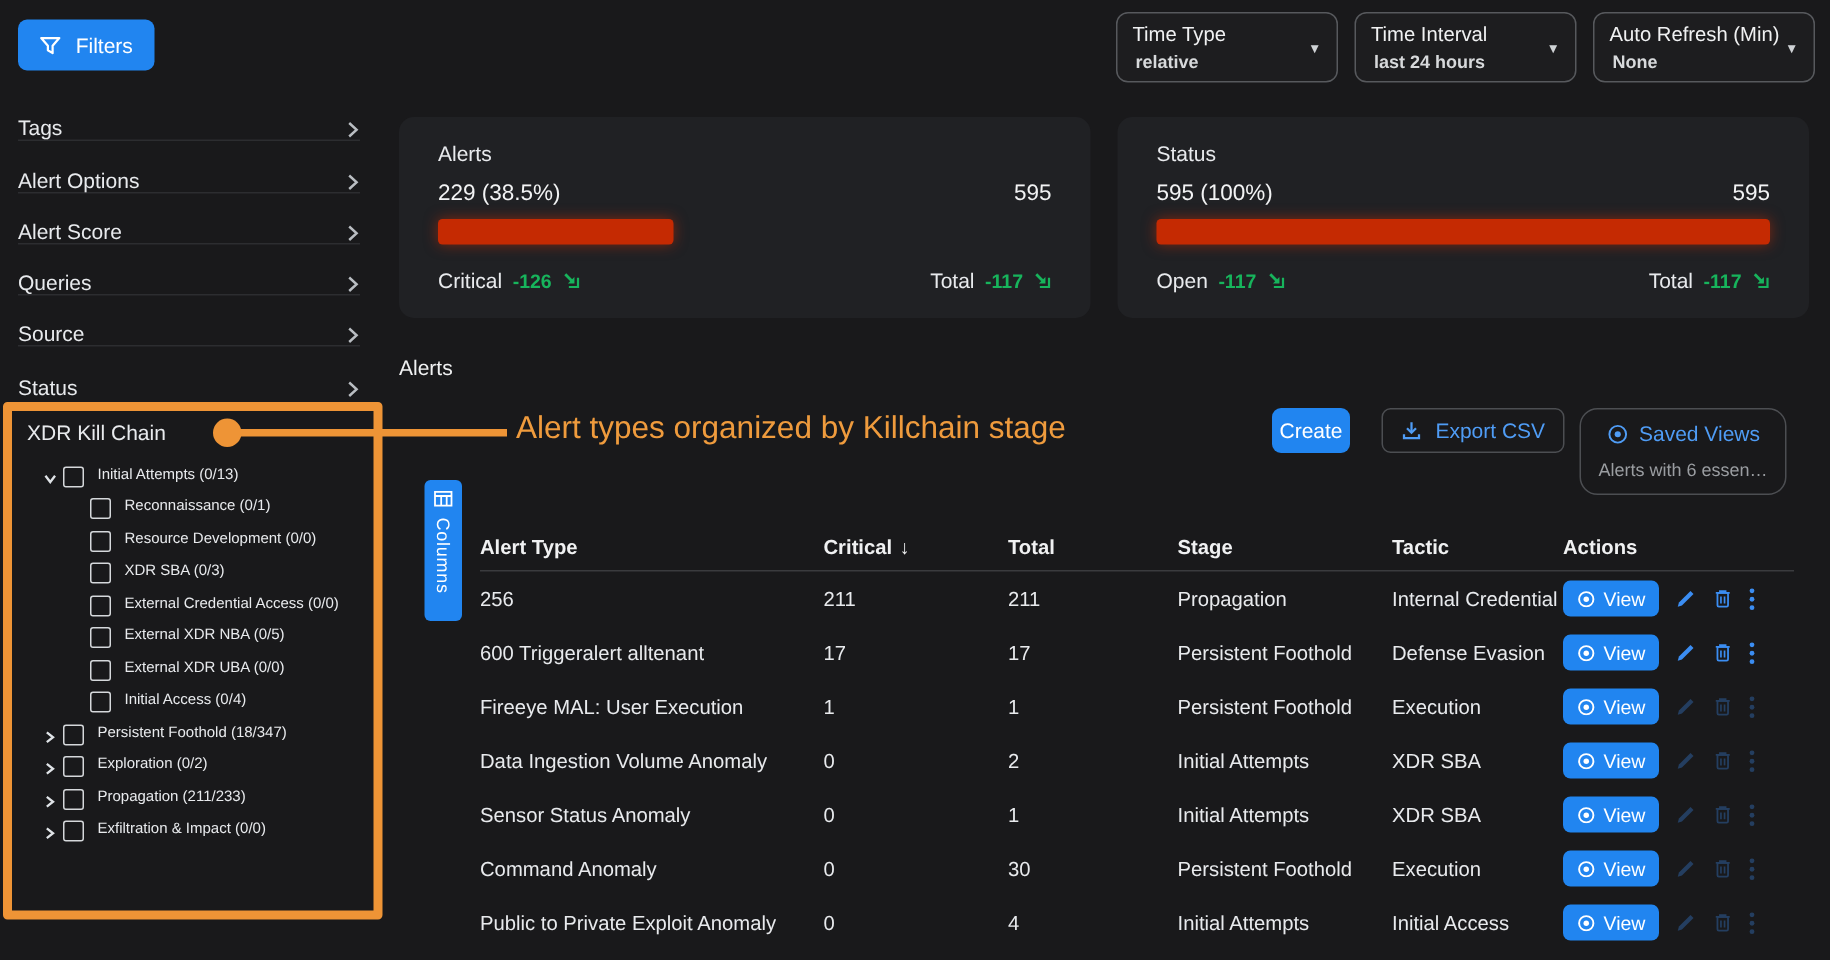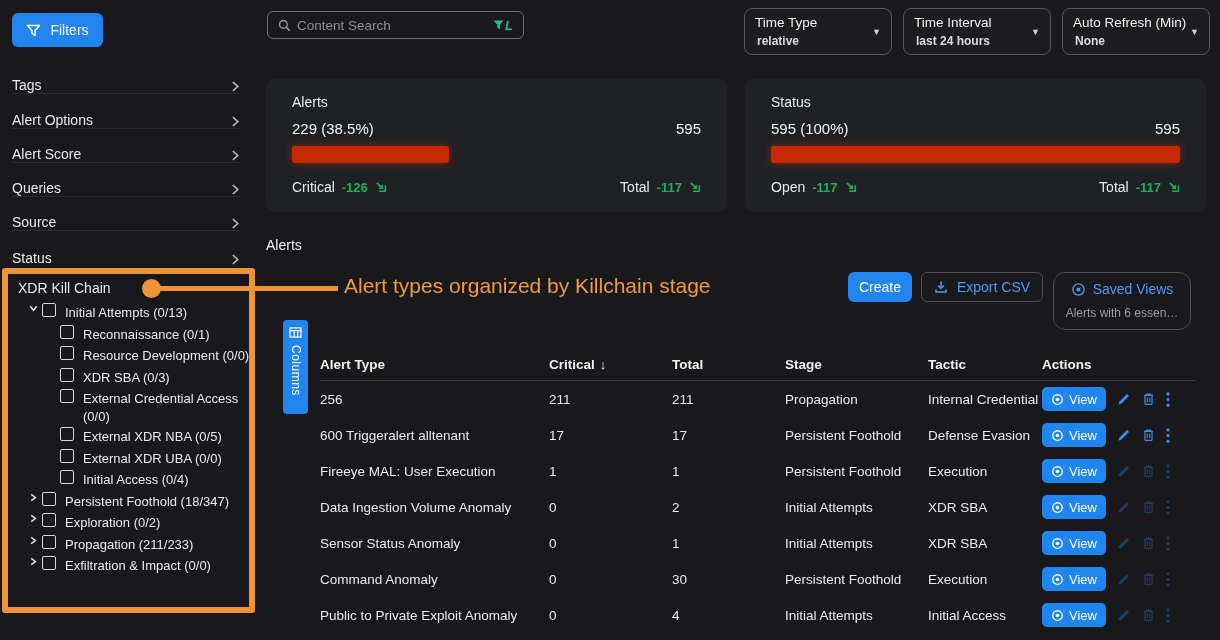--- a/index.html
+++ b/index.html
@@ -17,22 +17,22 @@
   .nav-item { height:34.3px; display:flex; align-items:flex-end; justify-content:space-between;
     border-bottom:1px solid #2c2d30; cursor:pointer; }
   .nav-item:last-child { border-bottom:none; }
   .nav-label { font-size:14px; color:#e8eaed; }
 
   
   .kc-box { position:absolute; left:2px; top:268px; width:253px; height:345px;
     border:6px solid #ee9436; border-radius:3px; }
   .kc-title { position:absolute; left:18px; top:280px; font-size:14px; color:#e8eaed; }
   .tree { position:absolute; left:8px; top:303px; width:243px; }
-  .tree-row { display:flex; align-items:flex-start; min-height:21.5px; padding-left:20px;
-    font-size:13px; cursor:pointer; }
+  .tree-row { display:flex; align-items:flex-end; min-height:21.5px; padding-left:20px;
+    font-size:10px; cursor:pointer; }
   .tree-row.child { padding-left:52px; }
   .expander { width:14px; flex:none; display:flex; align-items:center; }
   .expander.right svg { transform:rotate(-90deg); }
   .cb { width:14px; height:14px; border:1.6px solid #d5d8db; border-radius:2px;
     margin-right:9px; flex:none; background:transparent; }
   .tree-label { line-height:1.4; padding:1px 0; }
 
   
   .callout-dot { position:absolute; left:142px; top:279px; width:19px; height:19px;
     border-radius:50%; background:#ee9436; z-index:5; }
@@ -65,21 +65,21 @@
   .bar-track { margin-top:9px; height:17px; }
   .bar-fill { height:100%; background:#c52a02; border-radius:3px;
     box-shadow:0 0 9px rgba(225,48,4,.5); }
   .card-foot { display:flex; justify-content:space-between; margin-top:16px; font-size:14px;
     align-items:center; }
   .foot-group { display:flex; align-items:center; gap:7px; }
   .delta { color:#17b45c; font-size:13px; font-weight:bold; }
 
   
   .section-title { position:absolute; left:266px; top:237px; font-size:14px; color:#f0f1f2; }
-  .create-btn { position:absolute; left:848px; top:272px; width:64px; height:30px;
+  .create-btn { position:absolute; left:848px; top:272px; width:52px; height:30px;
     background:#2185f0; border:none; border-radius:6px; color:#fff; font-size:14px;
     cursor:pointer; font-family:inherit; }
   .export-btn { position:absolute; left:921px; top:272px; width:122px; height:30px;
     background:transparent; border:1px solid #4c4e52; border-radius:6px; color:#4f9cf5;
     font-size:14px; display:flex; align-items:center; justify-content:center; gap:9px;
     cursor:pointer; font-family:inherit; }
   .saved-box { position:absolute; left:1053px; top:272px; width:138px; height:58px;
     border:1px solid #4c4e52; border-radius:12px; cursor:pointer; text-align:center; }
   .saved-line1 { display:flex; align-items:center; justify-content:center; gap:7px;
     color:#4f9cf5; font-size:14px; margin-top:8px; }
@@ -258,33 +258,20 @@
         </span>
         <span class="cb"></span>
         <span class="tree-label">Exfiltration &amp; Impact (0/0)</span>
       </div>
     </div>
 
   <div class="callout-dot"></div>
   <div class="callout-line"></div>
   <div class="annotation">Alert types organized by Killchain stage</div>
 
-  <div class="search-box">
-    <svg viewBox="0 0 14 14" width="13" height="13">
-        <circle cx="5.8" cy="5.8" r="4.2" fill="none" stroke="#9aa0a6" stroke-width="1.4"></circle>
-        <line x1="9" y1="9" x2="12.6" y2="12.6" stroke="#9aa0a6" stroke-width="1.6"></line>
-      </svg>
-    <input class="search-input" placeholder="Content Search" style="">
-    <span class="lucene">
-      <svg viewBox="0 0 12 11" width="11" height="10">
-          <path d="M0.5,0.5 H11.5 L7.5,5 V10.5 L4.5,8.3 V5 Z" fill="#15bfa6"></path>
-        </svg>
-        <i>L</i>
-    </span>
-  </div>
 
   <div class="dropdowns">
 
       <div class="dropdown">
         <div class="dd-text">
           <div class="dd-label">Time Type</div>
           <div class="dd-value">relative</div>
         </div>
         <span class="dd-caret">▼</span>
       </div>

